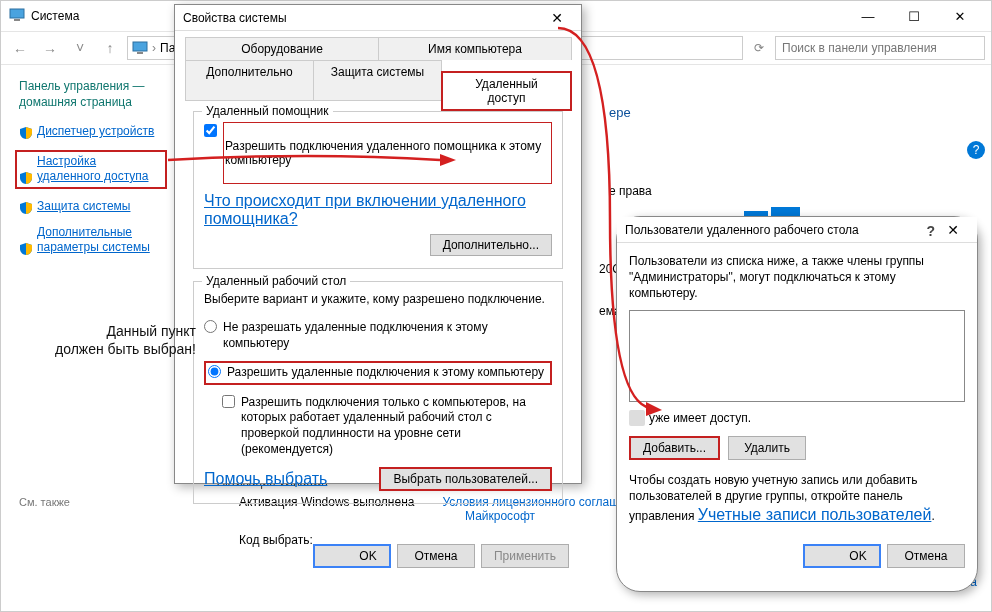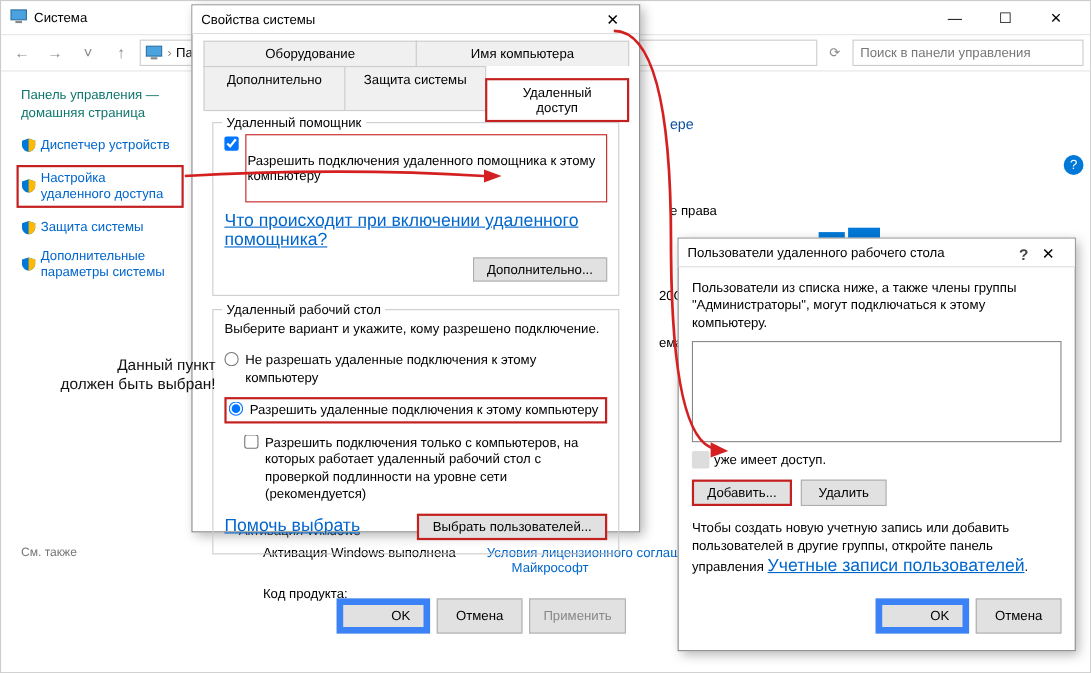--- a/index.html
+++ b/index.html
@@ -15,21 +15,21 @@
 .main-toolbar { height: 34px; display: flex; align-items: center; border-top: 1px solid #e5e5e5; border-bottom: 1px solid #e5e5e5; padding: 0 6px; gap: 4px; }
 .nav-btn { width: 26px; height: 26px; display: flex; align-items: center; justify-content: center; color: #888; font-size: 14px; }
 .addr-bar { flex: 1; height: 24px; border: 1px solid #ccc; display: flex; align-items: center; padding: 0 4px; gap: 4px; }
 .search-box { width: 210px; height: 24px; border: 1px solid #ccc; padding: 0 6px; color: #777; display: flex; align-items: center; }
 .breadcrumb-part { font-size: 12px; }
 .monitor-icon { width: 16px; height: 14px; }
 
 .main-body { display: flex; height: calc(100% - 64px); }
 .sidebar { width: 178px; padding: 14px 12px 8px 18px; font-size: 12px; }
 .sidebar .cp-home { color: #0f766e; margin-bottom: 14px; line-height: 1.3; }
-.sidebar .sb-item { display: flex; align-items: center; gap: 4px; margin-bottom: 10px; color: #0066cc; line-height: 1.3; }
+.sidebar .sb-item { display: flex; align-items: flex-end; gap: 4px; margin-bottom: 10px; color: #0066cc; line-height: 1.3; text-decoration: underline; }
 .sidebar .sb-item.selected { border: 2px solid #c42020; padding: 2px; margin-left: -4px; }
 .shield { width: 14px; height: 14px; flex-shrink: 0; }
 .sidebar .see-also { margin-top: 240px; color: #777; font-size: 11px; margin-bottom: 8px; }
 
 .content { flex: 1; padding: 12px 20px; position: relative; }
 .link { color: #0066cc; }
 .help-circle { position: absolute; right: 6px; top: 76px; width: 18px; height: 18px; border-radius: 50%; background: #0078d7; color: #fff; font-size: 12px; text-align: center; line-height: 18px; }
 .win10-logo { position: absolute; right: 16px; top: 140px; display: flex; align-items: center; gap: 12px; }
 .win10-logo .win-tiles { width: 56px; height: 56px; }
 .win10-logo .win-text { font-size: 30px; font-weight: 300; color: #0078d7; }
@@ -49,30 +49,30 @@
 .tab-row { width: 100%; display: flex; }
 .tab-row .tab { flex: 1; text-align: center; }
 .tab-panel { padding: 10px 8px; }
 .fieldset { border: 1px solid #ccc; padding: 10px 10px 12px; margin-bottom: 12px; position: relative; }
 .fieldset > .legend { position: absolute; top: -8px; left: 8px; background: #fff; padding: 0 4px; font-size: 12px; }
 .checkbox-row { display: flex; align-items: flex-start; gap: 6px; margin-bottom: 8px; }
 .checkbox-row input { margin-top: 2px; }
 .checkbox-row .boxed { border: 1px solid #c42020; padding: 16px 1px; }
 .link-blue { color: #0066cc; text-decoration: underline; cursor: pointer; font-size: 16px; }
 .btn { border: 1px solid #adadad; background: #e1e1e1; padding: 3px 12px; font-size: 12px; cursor: pointer; min-width: 78px; }
-.btn.default { border: 6px solid #3b82f6; padding-left: 44px; }
+.btn.default { border: 2px solid #3b82f6; padding-left: 44px; }
 .btn-row { display: flex; justify-content: flex-end; gap: 8px; margin-top: 6px; }
 .btn.highlighted { border: 2px solid #c42020; }
 .radio-row { display: flex; align-items: flex-start; gap: 6px; margin-bottom: 10px; font-size: 12px; line-height: 1.3; }
 .radio-row.boxed { border: 2px solid #c42020; padding: 2px; }
 .dlg-footer { display: flex; justify-content: flex-end; gap: 6px; padding: 8px 12px; }
 .dlg-sysprop .tab.boxed { border: 2px solid #c42020; }
 
 
-.dlg-users { left: 616px; top: 216px; width: 362px; height: 376px; }
+.dlg-users { left: 616px; top: 216px; width: 362px; height: 376px; border-radius: 24px; }
 .dlg-users .body { padding: 10px 12px; }
 .dlg-users .hint { font-size: 12px; line-height: 1.35; margin-bottom: 8px; }
 .listbox { width: 100%; height: 92px; border: 1px solid #888; background: #fff; margin-bottom: 8px; }
 .already-access { font-size: 12px; margin-bottom: 10px; display: flex; align-items: center; gap: 4px; }
 .user-ico { width: 16px; height: 16px; background: #ddd; border-radius: 2px; display: inline-block; }
 .dlg-users .btn-row { justify-content: flex-start; margin-bottom: 12px; }
 .dlg-users .note { font-size: 12px; line-height: 1.35; }
 .dlg-users .help-badge { position: absolute; right: 42px; top: 6px; font-size: 14px; font-weight: bold; color: #444; }
 
 
@@ -178,21 +178,21 @@
 
       <div style="position:absolute;bottom:64px;left:38px">
         <div style="font-size:12px;color:#333;margin-bottom:6px">Активация Windows</div>
         <div style="display:flex;gap:28px;margin-left:22px">
           <span>Активация Windows выполнена</span>
           <span class="link">
             <span>Условия лицензионного соглаш</span>
           </span>
         </div>
         <div class="link" style="margin-left:248px">Майкрософт</div>
-        <div style="margin-top:10px;margin-left:22px">Код продукта:</div>
+        <div style="margin-top:10px;margin-left:22px">Код выбрать:</div>
       </div>
 
       <div class="change-key">
         <svg class="shield" viewBox="0 0 14 14">
             <path d="M7 1 L13 3 V7 C13 10 10 13 7 13 C4 13 1 10 1 7 V3 Z" fill="#0078d7"></path>
             <path d="M7 1 L7 13 C10 13 13 10 13 7 V3 Z" fill="#ffb900"></path>
           </svg>
         <span>Изменить ключ продукта</span>
       </div>
     </div>

